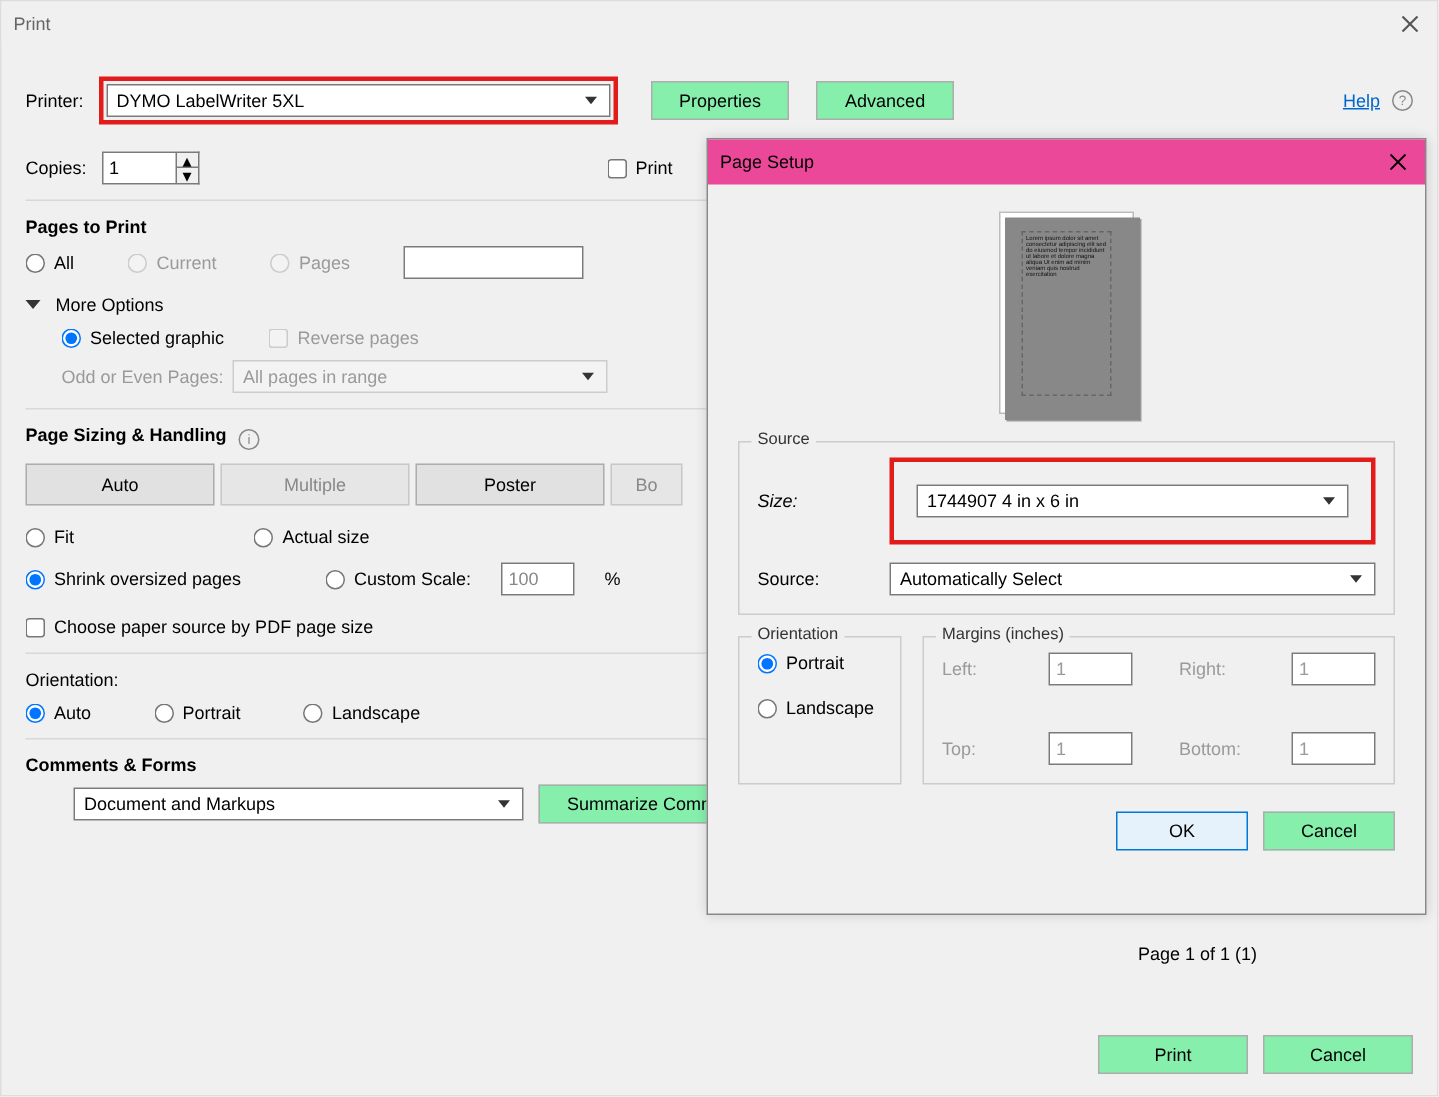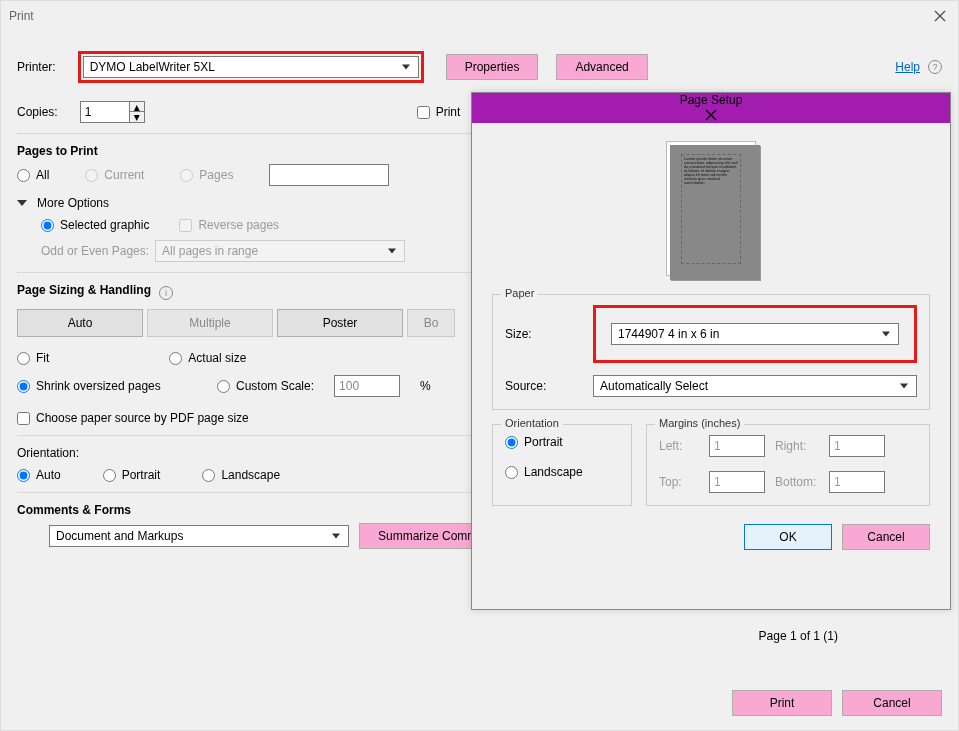--- a/index.html
+++ b/index.html
@@ -4,23 +4,23 @@
 <style>
   * { box-sizing: border-box; font-family: "Segoe UI", Tahoma, sans-serif; font-size: 12px; }
   body { margin: 0; background: #f0f0f0; width: 959px; height: 731px; position: relative; color: #000; }
   .window { position: absolute; background: #f0f0f0; border: 1px solid #ddd; }
   .titlebar { display: flex; align-items: center; justify-content: space-between; height: 30px; padding: 0 8px; background: #f0f0f0; }
   .titlebar .title { color: #666; }
   .titlebar .close { width: 20px; height: 20px; display:flex; align-items:center; justify-content:center; color:#666; }
   .titlebar .close svg { width:12px; height:12px; stroke:#555; stroke-width:1.4; }
   .content { padding: 10px 16px; }
   .row { display:flex; align-items:center; gap:6px; }
-  .label { margin-right:16px; }
+  .label { margin-right:4px; }
   select, input[type=text] { border:1px solid #7a7a7a; background:#fff; height:22px; padding:0 4px; }
-  .btn { background:#f9a8d4; border:1px solid #adadad; height:26px; padding:0 18px; display:inline-flex; align-items:center; justify-content:center; }
+  .btn { background:#86efac; border:1px solid #adadad; height:26px; padding:0 18px; display:inline-flex; align-items:center; justify-content:center; }
   .btn2 { background:#e1e1e1; border:1px solid #adadad; height:28px; display:inline-flex; align-items:center; justify-content:center; }
   .btn2.disabled { color:#888; background:#e6e6e6; border-color:#c8c8c8; }
   .btn2.tab { width:126px; }
   .hr { border-top:1px solid #d8d8d8; margin:10px 0; }
   .radio, .check { display:inline-flex; align-items:center; gap:6px; }
   .radio input, .check input { margin:0; }
   .section-title { font-weight:bold; margin-bottom:6px; }
   .collapse-tri { width:0;height:0;border-left:5px solid transparent;border-right:5px solid transparent;border-top:6px solid #333;display:inline-block;margin-right:4px; }
   .spin { display:flex; align-items:center; }
   .spin input { width:50px; height:22px; border:1px solid #7a7a7a; }
@@ -154,21 +154,21 @@
       </div>
       <div class="row" style="margin-top:10px;gap:20px;">
         <label class="radio" style="width:180px;">
             <input type="radio" name="sz" checked="" style="">
             <span>Shrink oversized pages</span>
           </label>
         <label class="radio">
             <input type="radio" name="sz" style="">
             <span>Custom Scale:</span>
           </label>
-        <input type="text" style="width: 66px; color: rgb(136, 136, 136);" disabled="" value="100">
+        <input type="text" style="width: 49px; color: rgb(136, 136, 136);" disabled="" value="100">
         <span>%</span>
       </div>
       <div class="row" style="margin-top:14px;">
         <label class="check">
             <input type="checkbox" style="">
             <span>Choose paper source by PDF page size</span>
           </label>
       </div>
     </div>
 
@@ -208,21 +208,21 @@
 
     <div style="position:absolute;right:16px;bottom:14px;display:flex;gap:10px;">
       <button class="btn" style="width:100px;">Print</button>
       <button class="btn" style="width:100px;">Cancel</button>
     </div>
 
   </div>
 </div>
 
 <div class="window" style="left:471px;top:92px;width:480px;height:518px;border:1px solid #888;box-shadow:0 0 8px rgba(0,0,0,0.15);">
-  <div class="titlebar" style="background:#a21caf;flex-direction:column;">
+  <div class="titlebar" style="background:#ec4899;">
     <span style="color:#000;">Page Setup</span>
     <span class="close">
       <svg viewBox="0 0 12 12">
           <line x1="1" y1="1" x2="11" y2="11" stroke="#000" stroke-width="1.2"></line>
           <line x1="11" y1="1" x2="1" y2="11" stroke="#000" stroke-width="1.2"></line>
         </svg>
     </span>
   </div>
 
   <div class="content" style="padding:14px 20px;">
@@ -230,23 +230,23 @@
     <div style="display:flex;justify-content:center;margin-top:4px;margin-bottom:18px;position:relative;z-index:0;">
       <div style="position:relative;">
         <div style="position:absolute;left:5px;top:5px;width:90px;height:135px;background:#999;"></div>
         <div class="pg-setup-preview" style="position:relative;z-index:1;">
           <div class="pg-setup-inner">Lorem ipsum dolor sit amet consectetur adipiscing elit sed do eiusmod tempor incididunt ut labore et dolore magna aliqua Ut enim ad minim veniam quis nostrud exercitation</div>
         </div>
       </div>
     </div>
 
     <div class="fieldset">
-      <span class="legend">Paper</span>
+      <span class="legend">Source</span>
       <div class="row" style="gap:8px;margin-bottom:12px;">
-        <span style="width:80px;">Size:</span>
+        <span style="width:80px;font-style:italic;">Size:</span>
         <div class="red-box" style="padding:15px;flex:1;">
           <div class="combo select-arrow" style="width:100%;">
             <span>1744907 4 in x 6 in</span>
           </div>
         </div>
       </div>
       <div class="row" style="gap:8px;">
         <span style="width:80px;">Source:</span>
         <div class="combo select-arrow" style="flex:1;">
           <span>Automatically Select</span>
@@ -263,21 +263,21 @@
             <span>Portrait</span>
           </label>
         <label class="radio" style="display:flex;">
             <input type="radio" name="psor" style="">
             <span>Landscape</span>
           </label>
       </div>
 
       <div class="fieldset" style="flex:1;">
         <span class="legend">Margins (inches)</span>
-        <div style="display:grid;grid-template-columns:40px 56px 44px 56px;row-gap:14px;column-gap:10px;align-items:center;">
+        <div style="display:grid;grid-template-columns:40px 56px 44px 56px;row-gap:14px;column-gap:10px;align-items:center;gap:31px;">
           <span class="muted">Left:</span>
           <input type="text" disabled="" class="muted" value="1" style="">
           <span class="muted">Right:</span>
           <input type="text" disabled="" class="muted" value="1" style="">
           <span class="muted">Top:</span>
           <input type="text" disabled="" class="muted" value="1" style="">
           <span class="muted">Bottom:</span>
           <input type="text" disabled="" class="muted" value="1" style="">
         </div>
       </div>

